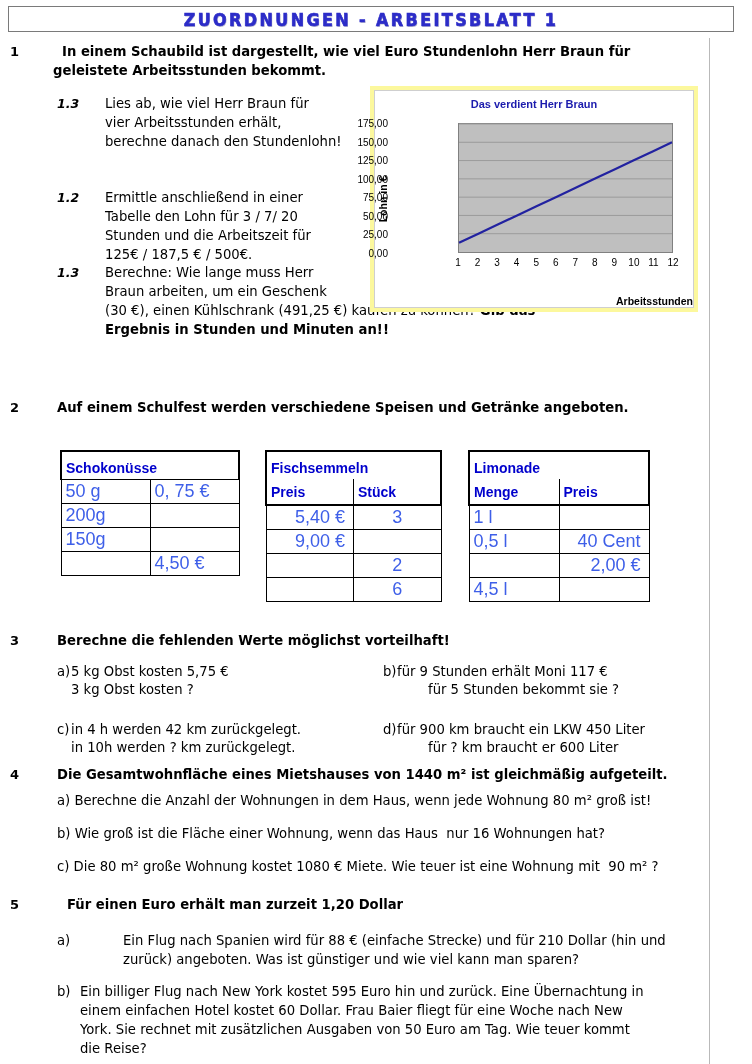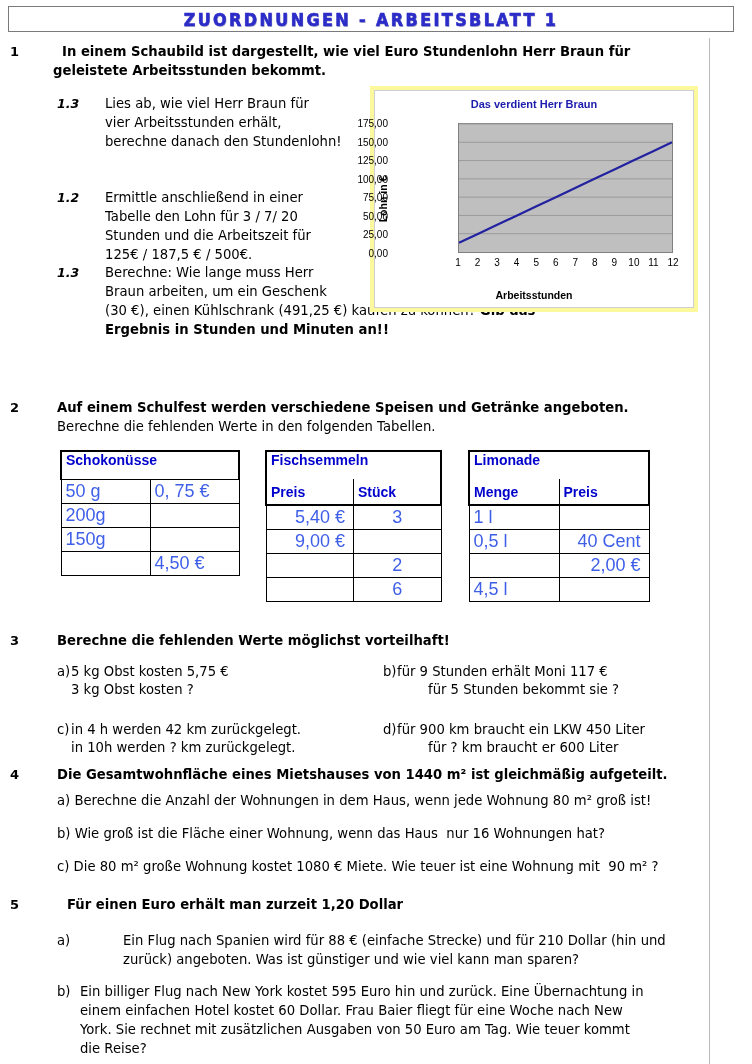--- a/index.html
+++ b/index.html
@@ -124,22 +124,22 @@
     top: 108px;
     transform: rotate(-90deg) translate(-50%, 0);
     transform-origin: left top;
     font-size: 10.5px;
     font-weight: bold;
     font-family: "Liberation Sans", sans-serif;
     white-space: nowrap;
   }
   .x-axis-title {
     position: absolute;
-    bottom: 6px; left: 0; right: 0;
-    text-align: center;
+    bottom: 0; left: 0; right: 0;
+    text-align: right;
     font-size: 10.5px;
     font-weight: bold;
     font-family: "Liberation Sans", sans-serif;
   }
   .plot-area {
     position: absolute;
     left: 83px;
     top: 32px;
     width: 215px;
     height: 130px;
@@ -190,21 +190,21 @@
   }
   .tbl td.hdr-name {
     border: none;
     border-left: 2px solid #000;
     border-top: 2px solid #000;
     font-weight: bold;
     color: #0000cc;
     font-size: 14px;
     height: 28px;
     vertical-align: top;
-    padding-top: 0;
+    padding-top: 8px;
   }
   .tbl td.hdr-name-r {
     border: none;
     border-top: 2px solid #000;
     border-right: 2px solid #000;
   }
   .tbl td.colhdr {
     font-weight: bold;
     color: #0000cc;
     font-size: 14px;
@@ -292,21 +292,20 @@
           <div class="xtick" style="left:239.4px;">9</div>
           <div class="xtick" style="left:258.9px;">10</div>
           <div class="xtick" style="left:278.5px;">11</div>
           <div class="xtick" style="left:298.0px;">12</div>
         </div>
     </div>
   </div>
 
   <div class="num" style="left:10px; top:400px;">2</div>
   <div class="blk bold" style="left:57px; top:398px; width:660px;">Auf einem Schulfest werden verschiedene Speisen und Getränke angeboten.</div>
-  <div class="blk" style="left:57px; top:417px; width:660px;">Berechne die fehlenden Werte in den folgenden Tabellen.</div>
 
   <table class="tbl" id="tbl-0" style="left:60px; top:450px; width:180px;">
       <tbody>
         <tr>
           <td class="hdr-name" colspan="1">Schokonüsse</td>
           <td class="hdr-name hdr-name-r" style="border-left:none;"></td>
         </tr>
         <tr>
           <td class="">50 g</td>
           <td class="">0, 75 €</td>

